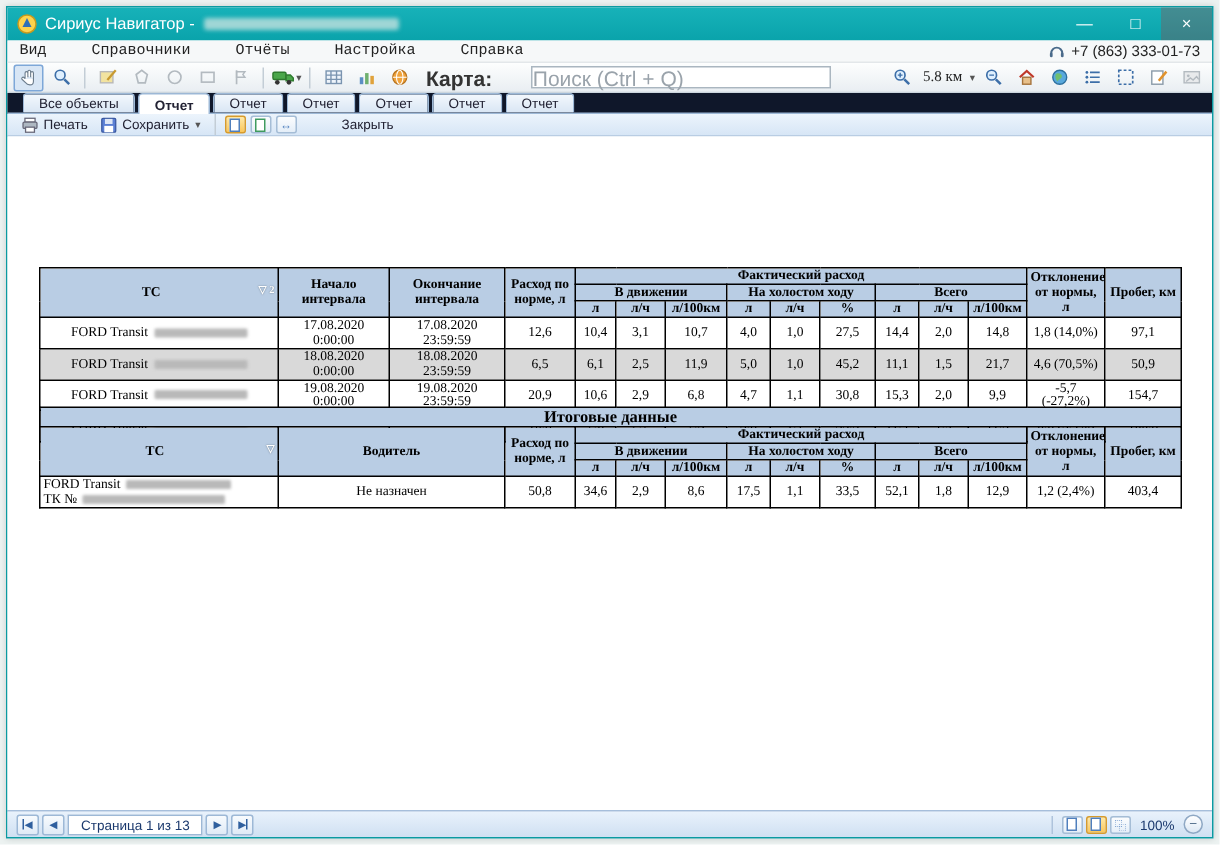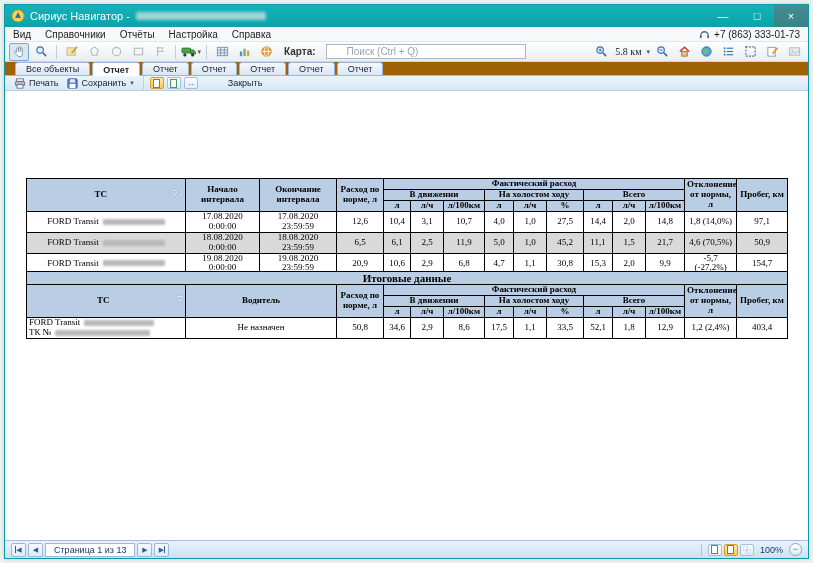--- a/index.html
+++ b/index.html
@@ -12,39 +12,39 @@
   .titlebar { height:22px; background:linear-gradient(#17b2b9,#0aa3ab); display:flex; align-items:center; padding:0 0 0 6px; color:#fff; flex:0 0 auto; }
   .titlebar .app-ico { width:14px; height:14px; margin-right:5px; flex:0 0 auto; }
   .title-text { font-size:11px; white-space:nowrap; }
   .redact { display:inline-block; height:8px; border-radius:2px; background:#9fd6d6; filter:blur(1.5px); vertical-align:middle; margin-left:6px; }
   .titlebar .spacer { flex:1; }
   .winbtn { width:34px; height:22px; display:flex; align-items:center; justify-content:center; font-size:11px; color:#fff; cursor:default; }
   .winbtn.close { background:rgba(200,30,30,.25); }
 
   
   .menubar { height:15px; background:#f6f8f9; border-bottom:1px solid #e3e7ea; display:flex; align-items:center; padding:0 8px; flex:0 0 auto; }
-  .menu-item { font-size:10px; color:#222; margin-right:14px; }
+  .menu-item { font-size:10px; color:#222; margin-right:30px;font-family:Liberation Mono, monospace; }
   .menubar .spacer { flex:1; }
   .phone { font-size:10px; color:#222; display:flex; align-items:flex-end; gap:4px; }
 
   
   .toolbar { height:20px; background:linear-gradient(#fdfefe,#e9eef2); border-bottom:1px solid #ccd6de; display:flex; align-items:center; padding:0 4px; gap:2px; flex:0 0 auto; }
   .tbtn { width:20px; height:18px; display:flex; align-items:center; justify-content:center; border-radius:2px; }
   .tbtn.pressed { background:#d8e6f5; border:1px solid #7da7d8; }
   .tsep { width:1px; height:14px; background:#c3cdd6; margin:0 3px; }
   .caret { font-size:7px; color:#555; margin-left:1px; }
-  .map-label { font-size:10px; font-weight:bold; color:#333; margin:0 4px 0 6px; }
+  .map-label { font-size:14px; font-weight:bold; color:#333; margin:0 4px 0 6px; }
   .map-select { width:185px; height:15px; border:1px solid #aab6c0; background:#fff; font-size:10px; color:#222; display:flex; align-items:center; padding:0 4px; }
   .map-select .spacer { flex:1; }
-  .search-box { width:200px; height:15px; border:1px solid #aab6c0; background:#fff; font-size:10px; color:#9aa3ab; display:flex; align-items:center; padding:0 20px; margin-left:4px; }
+  .search-box { width:200px; height:15px; border:1px solid #aab6c0; background:#fff; font-size:14px; color:#9aa3ab; display:flex; align-items:center; padding:0 0; margin-left:20px; }
   .toolbar .grow { flex:1; }
   .scale-text { font-size:10px; color:#222; margin:0 2px;font-family:Liberation Serif, serif; }
 
   
-  .tabstrip { height:14px; background:#a16207; display:flex; align-items:flex-end; padding:1px 0 0 10px; border-bottom:1px solid #9db8d6; flex:0 0 auto; }
+  .tabstrip { height:14px; background:#0f172a; display:flex; align-items:flex-end; padding:1px 0 0 10px; border-bottom:1px solid #9db8d6; flex:0 0 auto; }
   .tab { font-size:9px; color:#223; padding:1px 10px; border:1px solid #9db8d6; border-bottom:none; border-radius:3px 3px 0 0; background:linear-gradient(#f3f8fd,#d9e6f4); margin-right:2px; white-space:nowrap; }
   .tab.active { background:#fff; font-weight:bold; position:relative; top:1px; padding-top:2px; }
 
   
   .subtoolbar { height:15px; background:linear-gradient(#ecf4fc,#d7e6f6); border-bottom:1px solid #b9cde3; display:flex; align-items:center; padding:0 6px; gap:3px; flex:0 0 auto; }
   .stbtn { font-size:9px; color:#223; display:flex; align-items:center; gap:3px; padding:0 3px; }
   .sq-btn { width:14px; height:12px; border:1px solid #a5bdd6; border-radius:2px; background:linear-gradient(#fcfdfe,#e4eef8); display:flex; align-items:center; justify-content:center; }
   .sq-btn.active { background:linear-gradient(#ffe9a8,#fbc75a); border-color:#d79b2c; }
   .mini-page { width:7px; height:9px; border:1px solid #4f7fbd; background:#fff; }
   .mini-page.green { border-color:#3f9b5f; }

